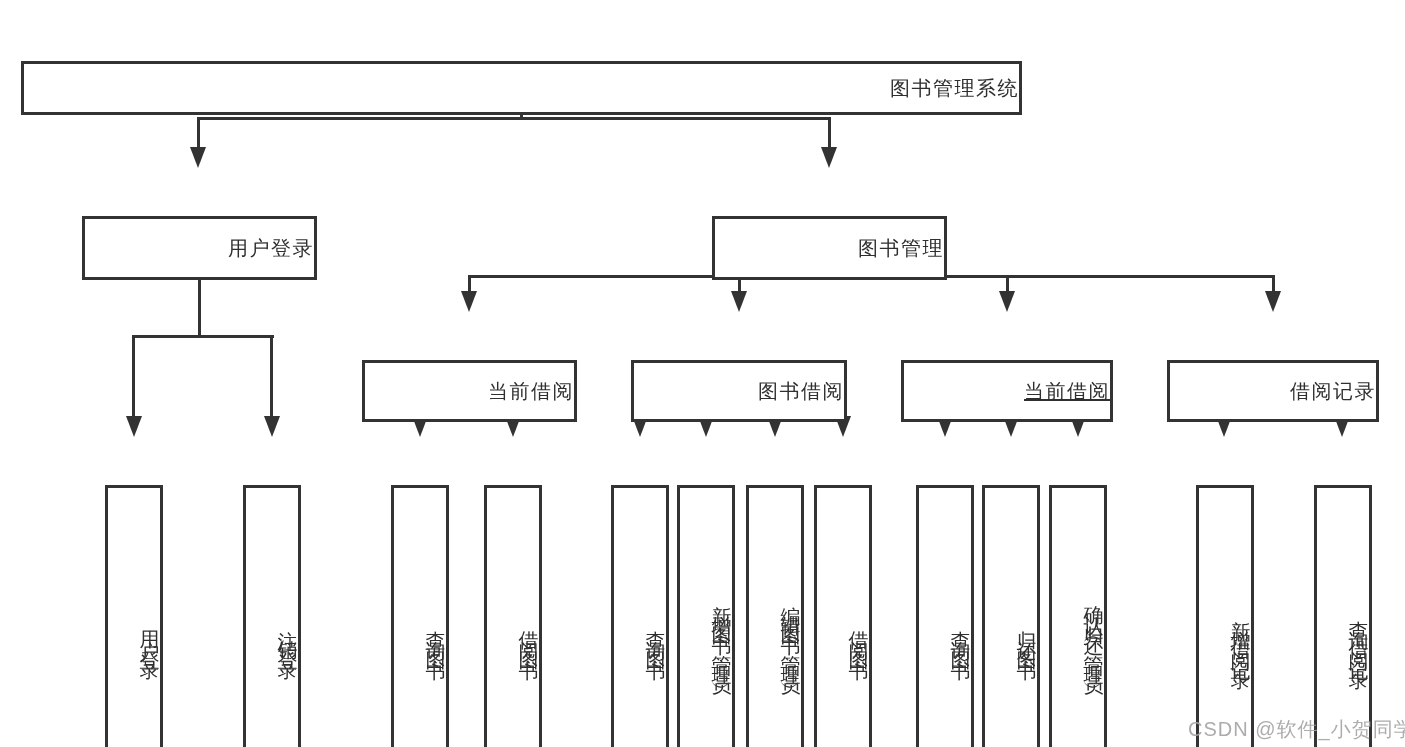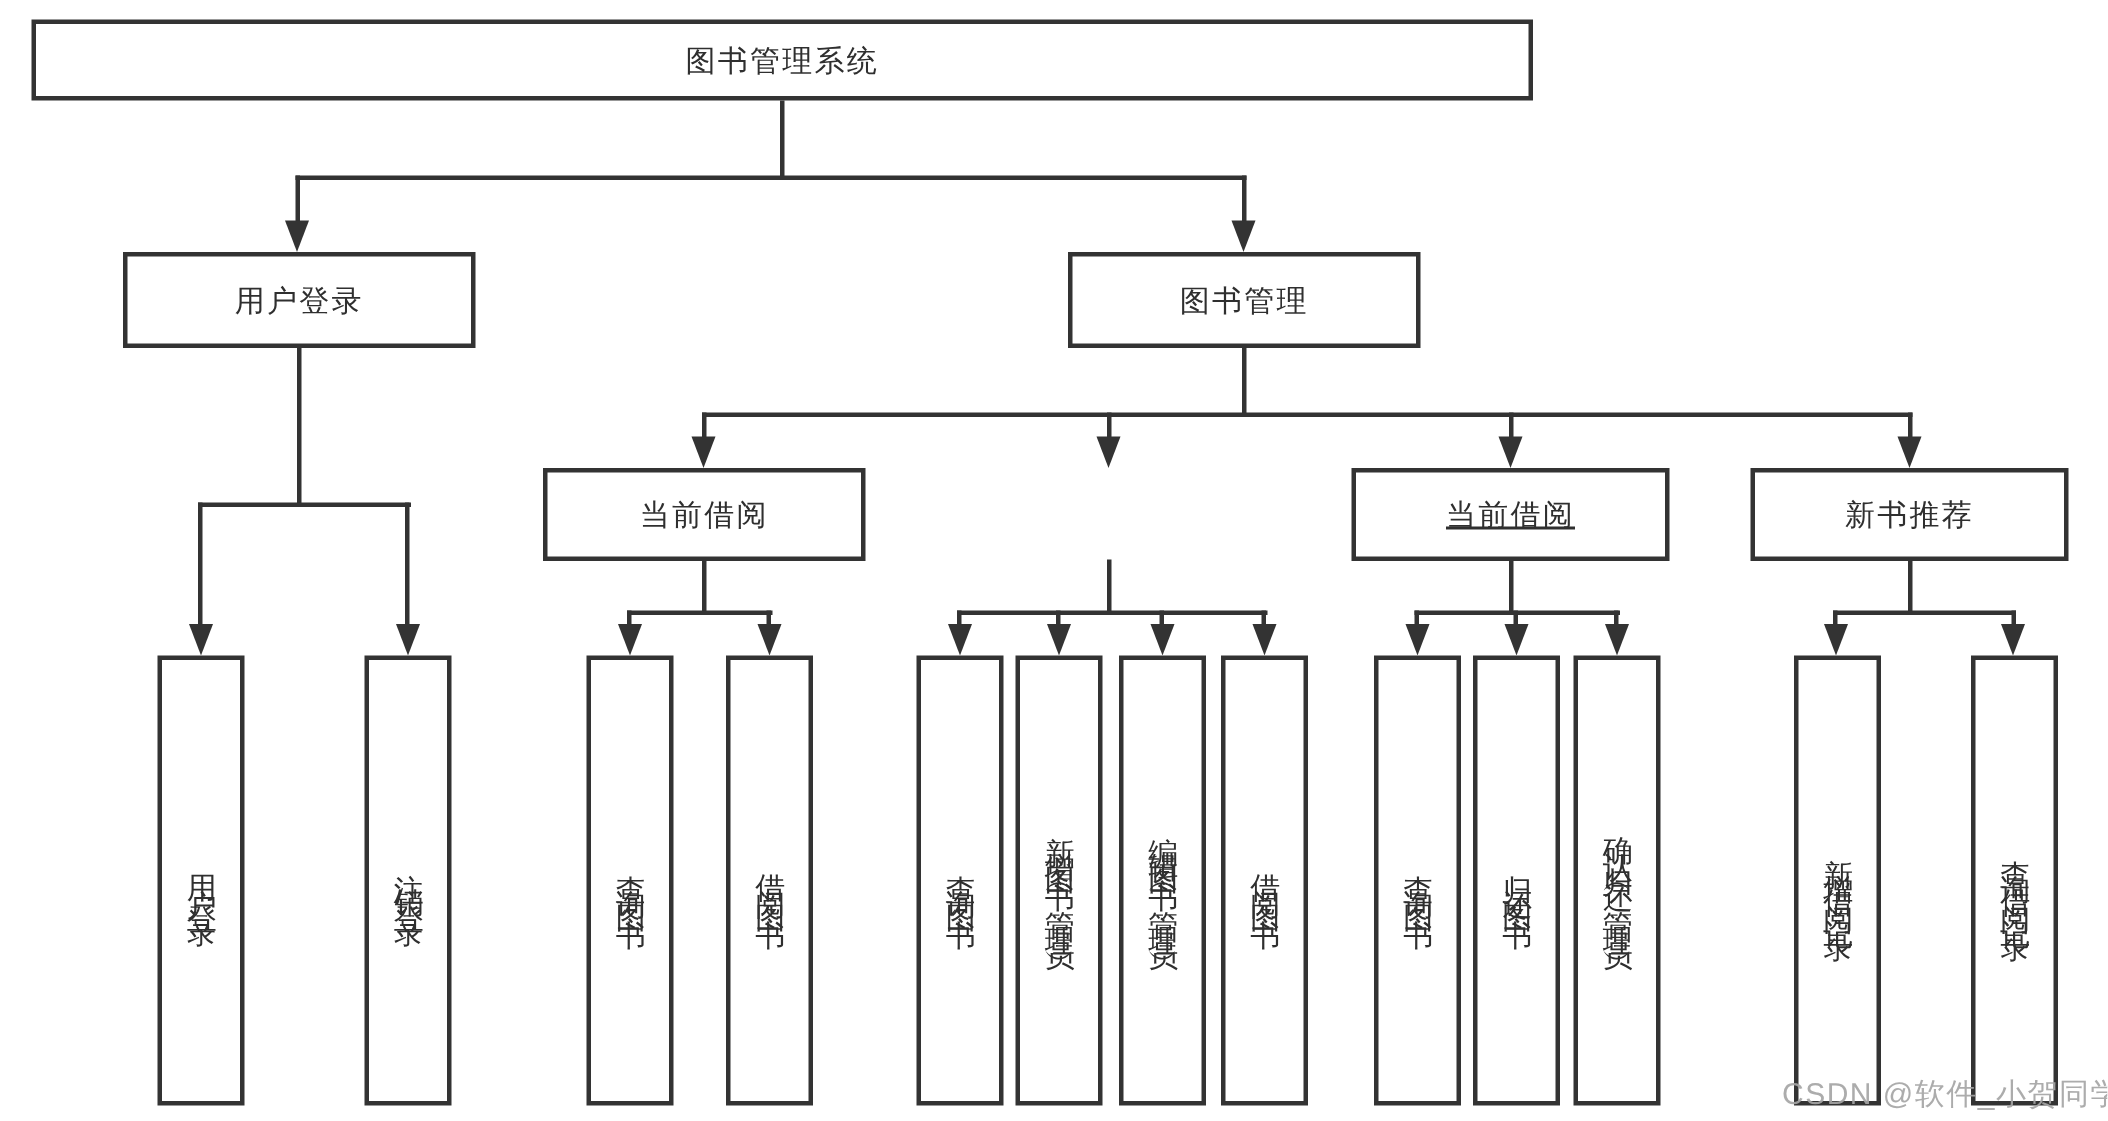--- a/index.html
+++ b/index.html
@@ -2,22 +2,22 @@
 <html><head>
 <meta charset="utf-8">
 <style>
   html,body{margin:0;padding:0;background:#ffffff;}
   #stage{
     position:relative;width:1405px;height:747px;background:#ffffff;overflow:hidden;
     font-family:"Liberation Sans","DejaVu Sans",sans-serif;color:#2f2f2f;
   }
   .box{
     position:absolute;box-sizing:border-box;background:#ffffff;
-    border:3px solid #333333;display:flex;align-items:center;justify-content:center;
-    font-size:20px;letter-spacing:1.5px;color:#2f2f2f;z-index:2;
+    border:3px solid #333333;display:flex;align-items:center;justify-content:flex-end;
+    font-size:20px;letter-spacing:1.5px;color:#2f2f2f;z-index:2;margin-top:48px;
   }
   .vbox{z-index:2;}
   .vbox span{
     writing-mode:vertical-rl;text-orientation:mixed;
     letter-spacing:10px;font-size:20px;line-height:1;color:#2f2f2f;
   }
   .line{position:absolute;background:#333333;z-index:1;}
   .arr{
     position:absolute;width:0;height:0;z-index:1;
     border-left:8px solid transparent;border-right:8px solid transparent;
@@ -66,25 +66,28 @@
   <div class="line" style="left:738px;top:275px;width:3px;height:17px;"></div>
   <div class="arr" style="left:731px;top:291px;"></div>
   <div class="line" style="left:1006px;top:275px;width:3px;height:17px;"></div>
   <div class="arr" style="left:999px;top:291px;"></div>
   <div class="line" style="left:1272px;top:275px;width:3px;height:17px;"></div>
   <div class="arr" style="left:1265px;top:291px;"></div>
 
   <div class="box" style="left:362px;top:312px;width:215px;height:62px;">
     <span>当前借阅</span>
   </div>
+  <div class="box" style="left:631px;top:312px;width:216px;height:62px;">
+    <span>图书借阅</span>
+  </div>
   <div class="box" style="left:901px;top:312px;width:212px;height:62px;text-decoration:underline;">
     <span>当前借阅</span>
   </div>
   <div class="box" style="left:1167px;top:312px;width:212px;height:62px;">
-    <span>新书推荐</span>
+    <span>借阅记录</span>
   </div>
 
   <div class="line" style="left:468px;top:373px;width:3px;height:37px;"></div>
   <div class="line" style="left:418px;top:407px;width:97px;height:3px;"></div>
   <div class="line" style="left:418px;top:407px;width:3px;height:11px;"></div>
   <div class="arr" style="left:412px;top:416px;"></div>
   <div class="line" style="left:511px;top:407px;width:3px;height:11px;"></div>
   <div class="arr" style="left:505px;top:416px;"></div>
 
   <div class="line" style="left:738px;top:373px;width:3px;height:37px;"></div>

